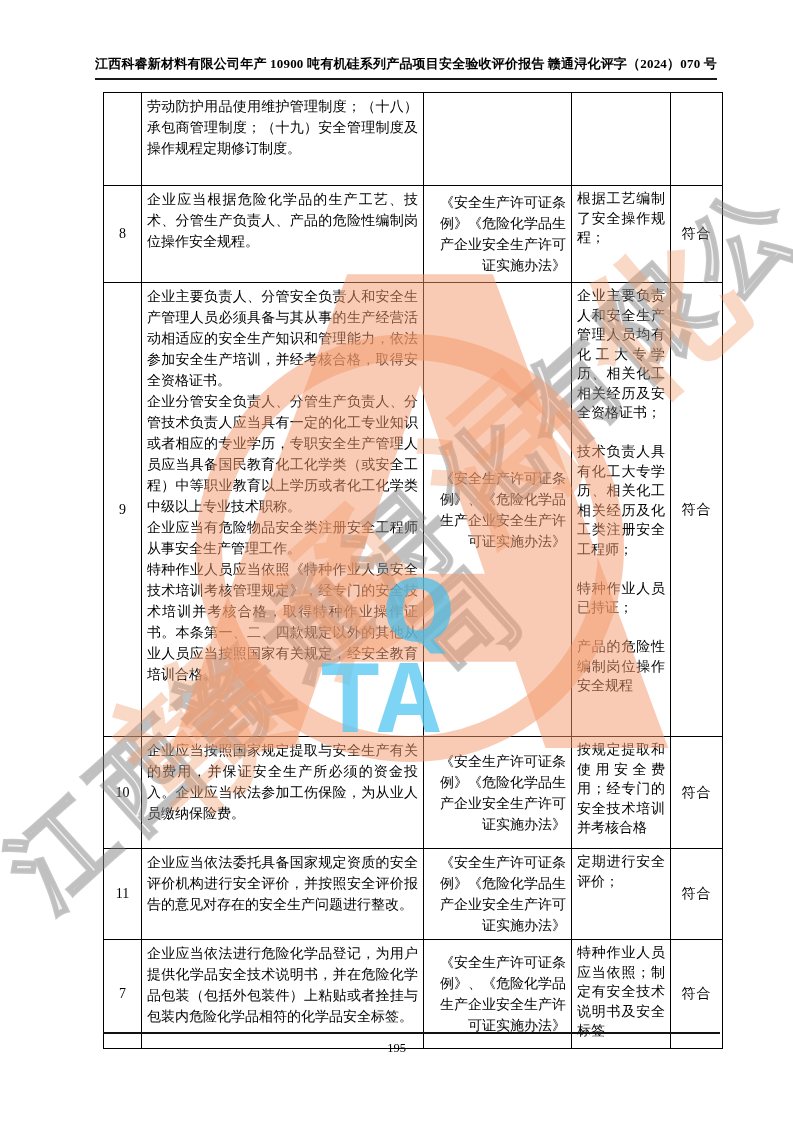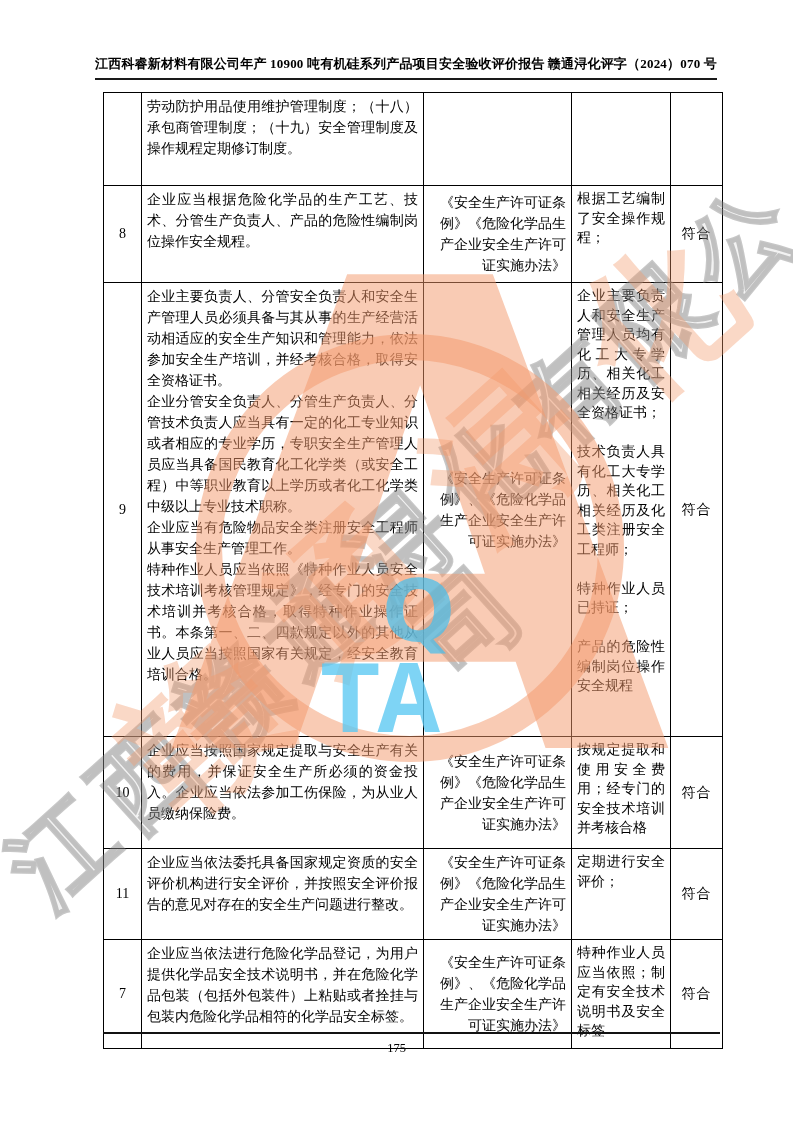--- a/index.html
+++ b/index.html
@@ -181,15 +181,15 @@
   <div class="watermark">
     <div class="wm-gray">江西赣通浔化有限公司</div>
     <div class="wm-peach">赣通浔化</div>
     <div class="wm-a">A</div>
     <div class="wm-ring"></div>
     <div class="wm-q">Q</div>
     <div class="wm-ta">TA</div>
   </div>
 
   <div class="footer-rule"></div>
-  <div class="page-number">175</div>
+  <div class="page-number">195</div>
 
 </div>
 
 </body></html>

